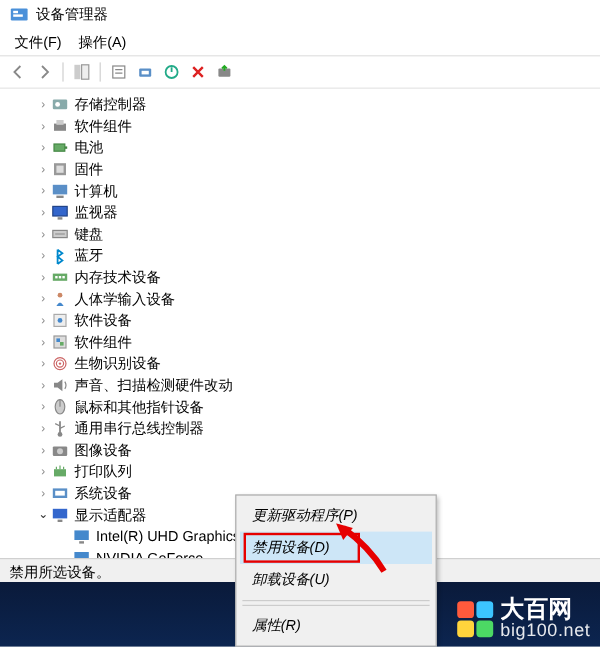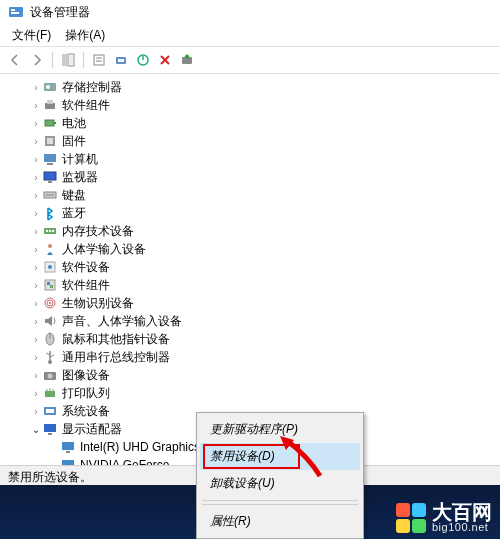--- a/index.html
+++ b/index.html
@@ -21,21 +21,21 @@
   .context-menu .menu-row { padding: 5px 10px; font-style: italic; }
   .context-menu .menu-row.sel { background: #cde6f7; position: relative; }
   .context-menu .menu-row.sel::before { content:""; position:absolute; left:3px; top:1px; right:60px; bottom:1px; border:2px solid #e60000; pointer-events:none; }
   .context-menu .divider { height: 1px; background: #ccc; margin: 3px 2px; }
   .arrow-annot { position: absolute; left: 278px; top: 436px; z-index: 11; }
   .logo-watermark { position: absolute; right: 8px; bottom: 6px; display: flex; align-items: center; gap: 6px; z-index: 20; }
   .logo-watermark .logo-box { display: grid; grid-template-columns: 14px 14px; grid-template-rows: 14px 14px; gap: 2px; }
   .logo-watermark .sq { border-radius: 3px; }
   .logo-watermark .text-col { display:flex; flex-direction: column; line-height:1; }
   .logo-watermark .big { font-size: 20px; font-weight: bold; color:#fff; }
-  .logo-watermark .small { font-size: 11px; color: #fff; opacity:0.9; letter-spacing:0.5px; }
+  .logo-watermark .small { font-size: 15px; color: #fff; opacity:0.9; letter-spacing:0.5px; }
   svg { display: block; }
 </style>
 </head>
 <body>
 
 <div class="title-bar">
   <span class="app-icon">
     <svg width="16" height="16">
         <rect x="1" y="3" width="14" height="10" fill="#4a90d9" rx="1"></rect>
         <rect x="3" y="5" width="4" height="2" fill="#fff"></rect>
@@ -236,21 +236,21 @@
       <span>生物识别设备</span>
     </div>
     <div class="tree-node" style="padding-left: 18px;">
       <span class="expander" style="transform: none; color: rgb(136, 136, 136);">›</span>
       <span class="node-icon">
         <svg width="16" height="16">
           <path d="M3 6 L6 6 L10 3 L10 13 L6 10 L3 10 Z" fill="#888"></path>
           <path d="M12 5 Q14 8 12 11" stroke="#888" fill="none"></path>
         </svg>
       </span>
-      <span>声音、人体学输入设备</span>
+      <span>声音、扫描检测硬件改动</span>
     </div>
     <div class="tree-node" style="padding-left: 18px;">
       <span class="expander" style="transform: none; color: rgb(136, 136, 136);">›</span>
       <span class="node-icon">
         <svg width="16" height="16">
           <ellipse cx="8" cy="8" rx="4" ry="6" fill="#ccc" stroke="#888"></ellipse>
           <line x1="8" y1="2" x2="8" y2="8" stroke="#888"></line>
         </svg>
       </span>
       <span>鼠标和其他指针设备</span>

